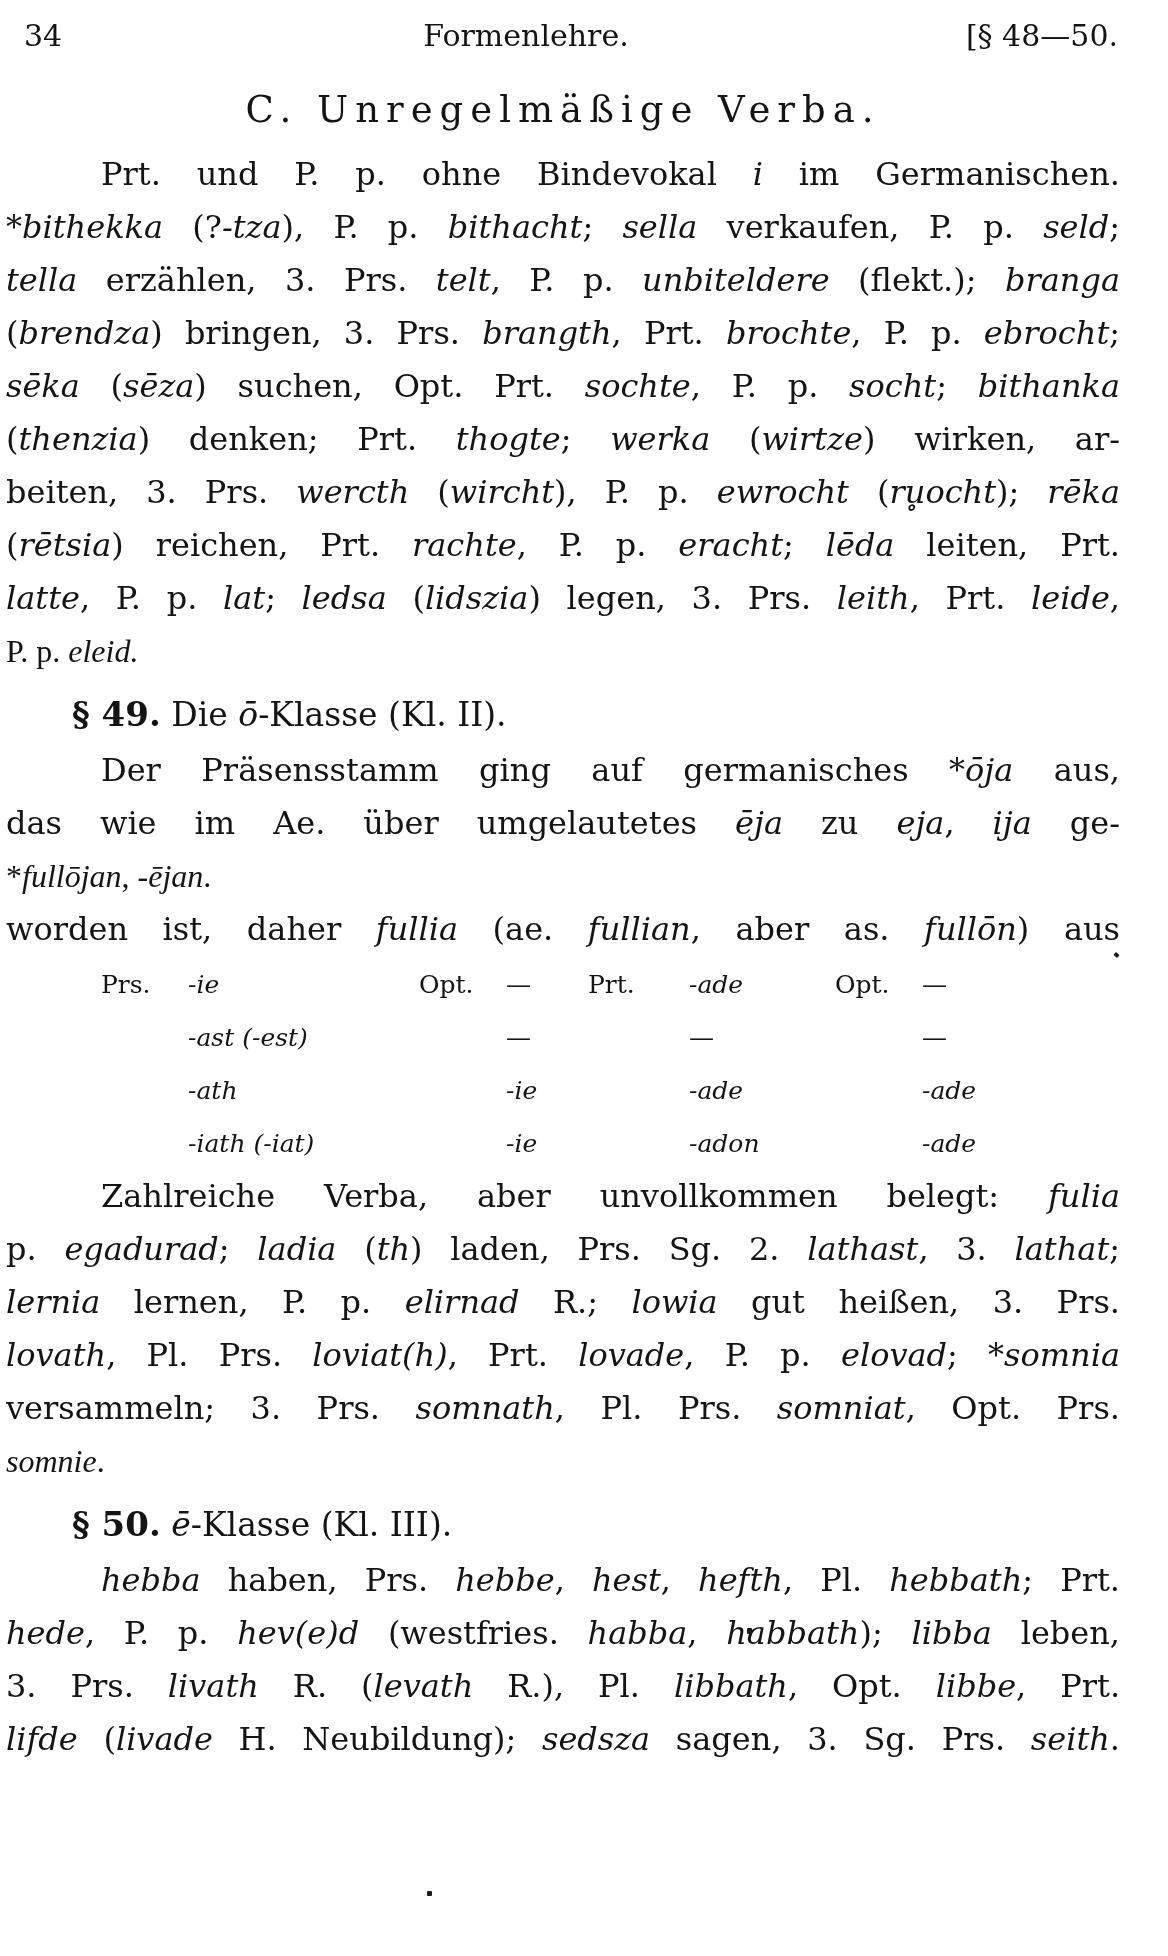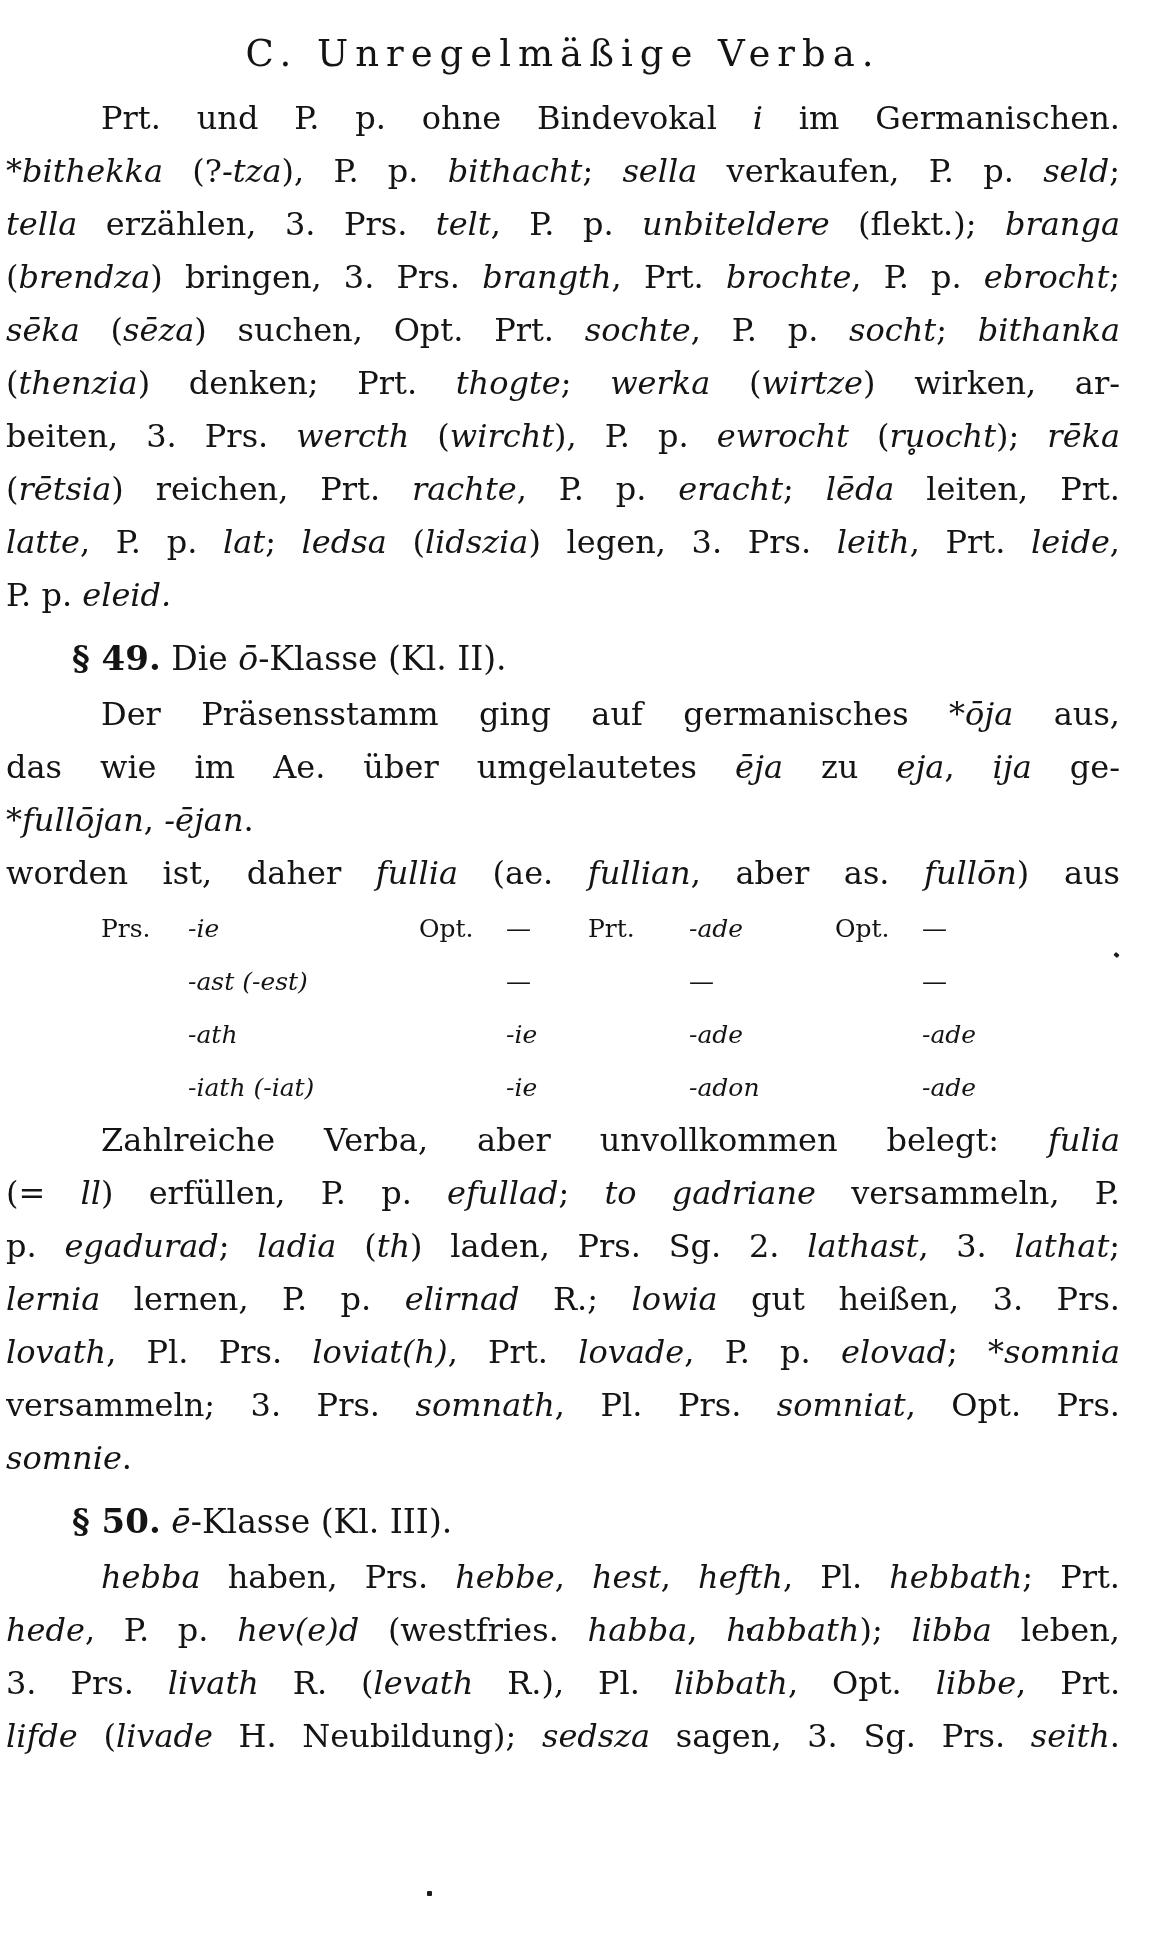--- a/index.html
+++ b/index.html
@@ -30,21 +30,21 @@
     letter-spacing:7px;
     white-space:nowrap;
   }
 
   
   .line{
     font-size:32px;line-height:53px;height:53px;
     text-align:justify;text-align-last:justify;
     overflow:hidden;
   }
-  .line.last{text-align:center;text-align-last:left;}
+  .line.last{text-align:center;text-align-last:left;font-family:Liberation Serif, serif;}
   .line.ind{text-indent:95px;}
   .i{font-style:italic;}
   .b{font-weight:bold;}
 
   .para{margin:0;}
   [data-name="para-irregular"]{margin-top:10px;}
 
   .sect-heading{
     margin:8px 0 2px 0;
     font-size:33px;line-height:56px;height:56px;
@@ -64,20 +64,25 @@
   .speck{position:absolute;background:#1c1c1c;border-radius:1px;}
   .speck-1{left:1114px;top:953px;width:5px;height:4px;transform:rotate(40deg);}
   .speck-2{left:747px;top:1628px;width:5px;height:6px;}
   .speck-3{left:427px;top:1891px;width:5px;height:5px;}
 </style>
 </head>
 <body>
 
 <div class="page" data-name="book-page">
 
+  <div class="hdr" data-name="running-header">
+    <div class="pn" data-name="page-number">34</div>
+    <div class="rt" data-name="running-title">Formenlehre.</div>
+    <div class="sr" data-name="section-range">[§ 48—50.</div>
+  </div>
 
   <div class="content" id="text-block" data-name="text-block">
       <div class="heading-c" data-name="heading-irregular-verbs">C. Unregelmäßige Verba.</div>
       <div class="para" data-name="para-irregular">
         <div class="line ind" data-name="text-line"><span data-name="roman-text">Prt. und P. p. ohne Bindevokal </span><span class="i" data-name="italic-text">i</span><span data-name="roman-text"> im Germanischen.</span></div>
         <div class="line" data-name="text-line"><span data-name="roman-text">*</span><span class="i" data-name="italic-text">bithekka</span><span data-name="roman-text"> (?</span><span class="i" data-name="italic-text">-tza</span><span data-name="roman-text">), P. p. </span><span class="i" data-name="italic-text">bithacht</span><span data-name="roman-text">; </span><span class="i" data-name="italic-text">sella</span><span data-name="roman-text"> verkaufen, P. p. </span><span class="i" data-name="italic-text">seld</span><span data-name="roman-text">;</span></div>
         <div class="line" data-name="text-line"><span class="i" data-name="italic-text">tella</span><span data-name="roman-text"> erzählen, 3. Prs. </span><span class="i" data-name="italic-text">telt</span><span data-name="roman-text">, P. p. </span><span class="i" data-name="italic-text">unbiteldere</span><span data-name="roman-text"> (flekt.); </span><span class="i" data-name="italic-text">branga</span></div>
         <div class="line" data-name="text-line"><span data-name="roman-text">(</span><span class="i" data-name="italic-text">brendza</span><span data-name="roman-text">) bringen, 3. Prs. </span><span class="i" data-name="italic-text">brangth</span><span data-name="roman-text">, Prt. </span><span class="i" data-name="italic-text">brochte</span><span data-name="roman-text">, P. p. </span><span class="i" data-name="italic-text">ebrocht</span><span data-name="roman-text">;</span></div>
         <div class="line" data-name="text-line"><span class="i" data-name="italic-text">sēka</span><span data-name="roman-text"> (</span><span class="i" data-name="italic-text">sēza</span><span data-name="roman-text">) suchen, Opt. Prt. </span><span class="i" data-name="italic-text">sochte</span><span data-name="roman-text">, P. p. </span><span class="i" data-name="italic-text">socht</span><span data-name="roman-text">; </span><span class="i" data-name="italic-text">bithanka</span></div>
         <div class="line" data-name="text-line"><span data-name="roman-text">(</span><span class="i" data-name="italic-text">thenzia</span><span data-name="roman-text">) denken; Prt. </span><span class="i" data-name="italic-text">thogte</span><span data-name="roman-text">; </span><span class="i" data-name="italic-text">werka</span><span data-name="roman-text"> (</span><span class="i" data-name="italic-text">wirtze</span><span data-name="roman-text">) wirken, ar-</span></div>
@@ -118,21 +123,20 @@
         </div>
         <div class="trow" data-name="table-row">
           <span class="cell c2 i" data-name="table-cell">-iath (-iat)</span>
           <span class="cell c4 i" data-name="table-cell">-ie</span>
           <span class="cell c6 i" data-name="table-cell">-adon</span>
           <span class="cell c8 i" data-name="table-cell">-ade</span>
         </div>
       </div>
       <div class="para" data-name="para-49-verbs">
         <div class="line ind" data-name="text-line"><span data-name="roman-text">Zahlreiche Verba, aber unvollkommen belegt: </span><span class="i" data-name="italic-text">fulia</span></div>
-        <div class="line" data-name="text-line"><span data-name="roman-text">(= </span><span class="i" data-name="italic-text">ll</span><span data-name="roman-text">) erfüllen, P. p. </span><span class="i" data-name="italic-text">efullad</span><span data-name="roman-text">; </span><span class="i" data-name="italic-text">to gadriane</span><span data-name="roman-text"> versammeln, P.</span></div>
         <div class="line" data-name="text-line"><span data-name="roman-text">p. </span><span class="i" data-name="italic-text">egadurad</span><span data-name="roman-text">; </span><span class="i" data-name="italic-text">ladia</span><span data-name="roman-text"> (</span><span class="i" data-name="italic-text">th</span><span data-name="roman-text">) laden, Prs. Sg. 2. </span><span class="i" data-name="italic-text">lathast</span><span data-name="roman-text">, 3. </span><span class="i" data-name="italic-text">lathat</span><span data-name="roman-text">;</span></div>
         <div class="line" data-name="text-line"><span class="i" data-name="italic-text">lernia</span><span data-name="roman-text"> lernen, P. p. </span><span class="i" data-name="italic-text">elirnad</span><span data-name="roman-text"> R.; </span><span class="i" data-name="italic-text">lowia</span><span data-name="roman-text"> gut heißen, 3. Prs.</span></div>
         <div class="line" data-name="text-line"><span class="i" data-name="italic-text">lovath</span><span data-name="roman-text">, Pl. Prs. </span><span class="i" data-name="italic-text">loviat(h)</span><span data-name="roman-text">, Prt. </span><span class="i" data-name="italic-text">lovade</span><span data-name="roman-text">, P. p. </span><span class="i" data-name="italic-text">elovad</span><span data-name="roman-text">; *</span><span class="i" data-name="italic-text">somnia</span></div>
         <div class="line" data-name="text-line"><span data-name="roman-text">versammeln; 3. Prs. </span><span class="i" data-name="italic-text">somnath</span><span data-name="roman-text">, Pl. Prs. </span><span class="i" data-name="italic-text">somniat</span><span data-name="roman-text">, Opt. Prs.</span></div>
         <div class="line last" data-name="text-line"><span class="i" data-name="italic-text">somnie</span><span data-name="roman-text">.</span></div>
       </div>
       <div class="sect-heading" data-name="section-50-heading"><span class="b" data-name="bold-text">§ 50.</span><span data-name="roman-text">  </span><span class="i" data-name="italic-text">ē</span><span data-name="roman-text">-Klasse (Kl. III).</span></div>
       <div class="para" data-name="para-50-verbs">
         <div class="line ind" data-name="text-line"><span class="i" data-name="italic-text">hebba</span><span data-name="roman-text"> haben, Prs. </span><span class="i" data-name="italic-text">hebbe</span><span data-name="roman-text">, </span><span class="i" data-name="italic-text">hest</span><span data-name="roman-text">, </span><span class="i" data-name="italic-text">hefth</span><span data-name="roman-text">, Pl. </span><span class="i" data-name="italic-text">hebbath</span><span data-name="roman-text">; Prt.</span></div>
         <div class="line" data-name="text-line"><span class="i" data-name="italic-text">hede</span><span data-name="roman-text">, P. p. </span><span class="i" data-name="italic-text">hev(e)d</span><span data-name="roman-text"> (westfries. </span><span class="i" data-name="italic-text">habba</span><span data-name="roman-text">, </span><span class="i" data-name="italic-text">habbath</span><span data-name="roman-text">); </span><span class="i" data-name="italic-text">libba</span><span data-name="roman-text"> leben,</span></div>

